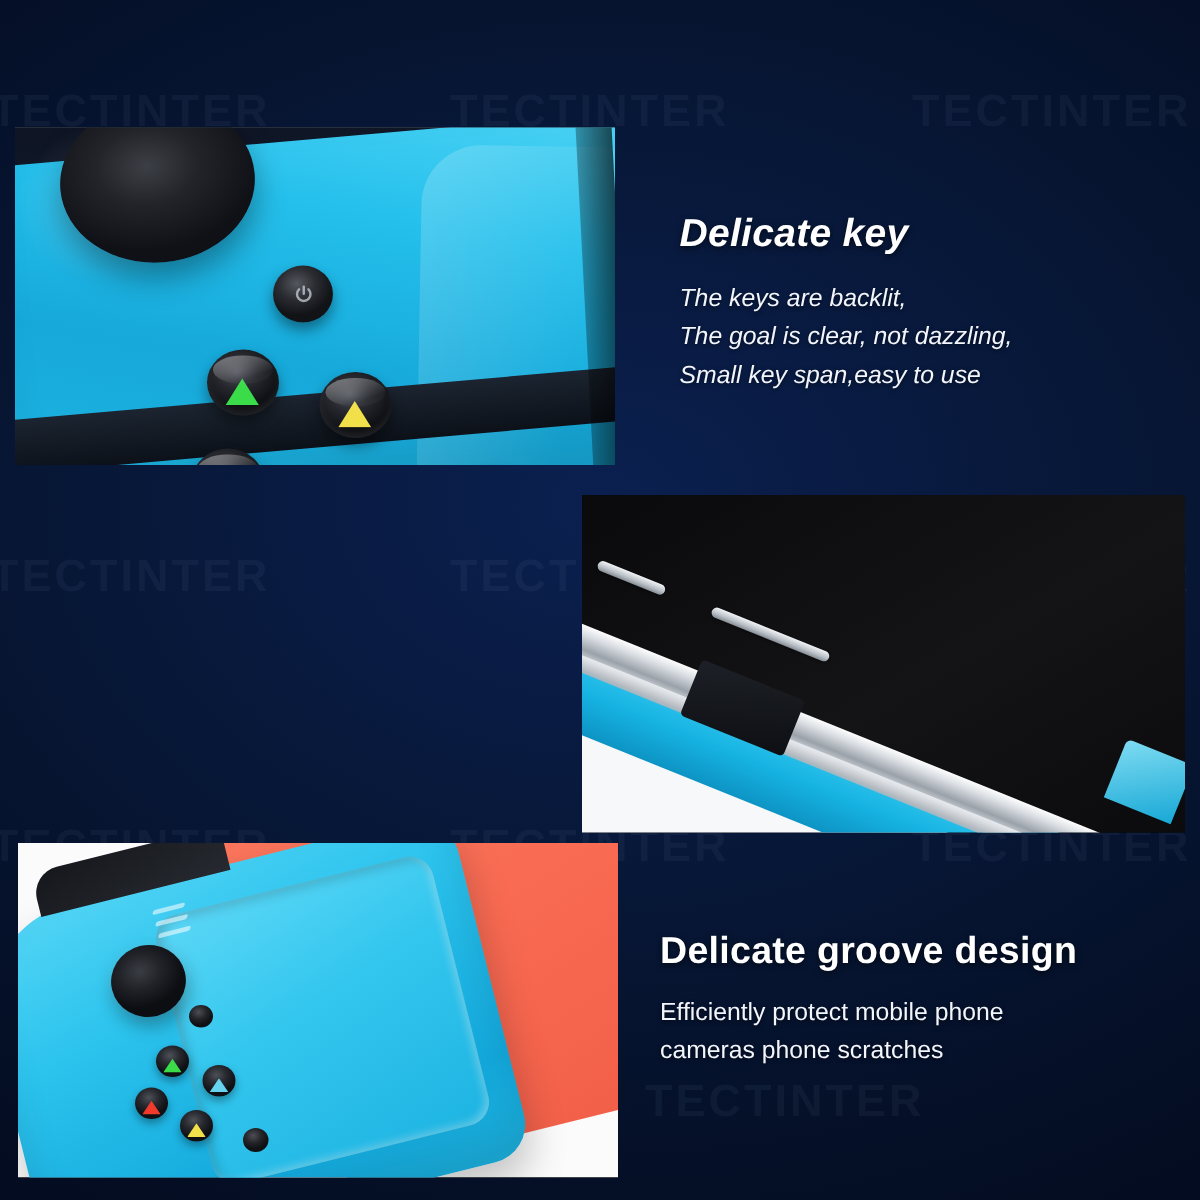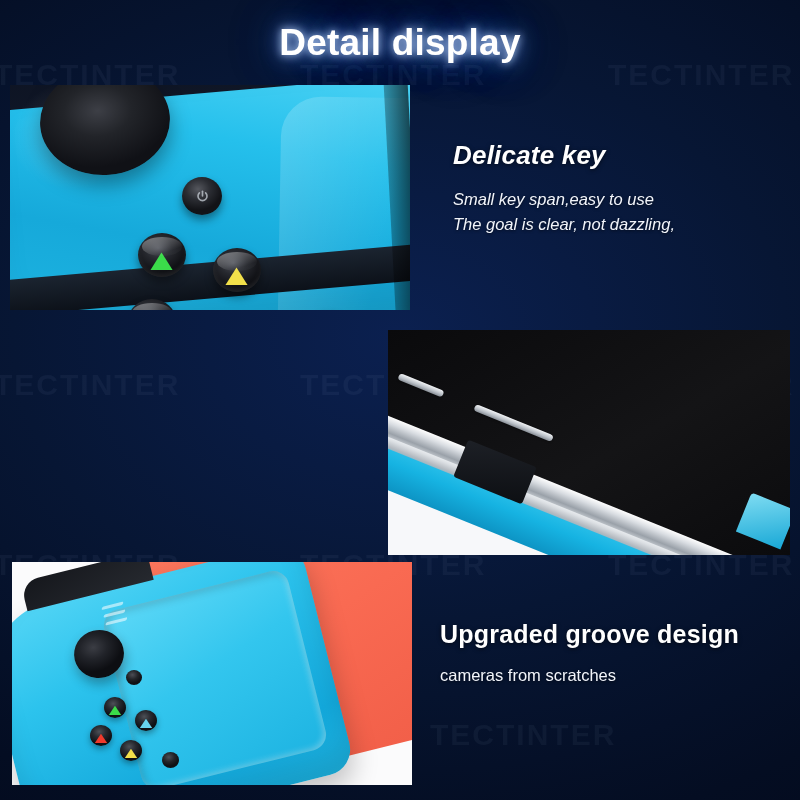--- a/index.html
+++ b/index.html
@@ -239,21 +239,20 @@
   <div class="wm" style="left:608px;top:58px;">TECTINTER</div>
   <div class="wm" style="left:-6px;top:368px;">TECTINTER</div>
   <div class="wm" style="left:300px;top:368px;">TECTINTER</div>
   <div class="wm" style="left:608px;top:368px;">TECTINTER</div>
   <div class="wm" style="left:-6px;top:548px;">TECTINTER</div>
   <div class="wm" style="left:300px;top:548px;">TECTINTER</div>
   <div class="wm" style="left:608px;top:548px;">TECTINTER</div>
   <div class="wm" style="left:430px;top:718px;">TECTINTER</div>
   <div class="wm" style="left:30px;top:718px;">TECTINTER</div>
 
-  <div class="title">Detail display</div>
 
   <div class="panel" id="panel1">
     <div class="inner">
       <div id="p1-bg"></div>
       <div id="p1-dark"></div>
       <div id="p1-body">
         <div id="p1-stickring"></div>
       </div>
       <div id="p1-edge"></div>
       <div id="p1-stick"></div>
@@ -273,22 +272,23 @@
         </div>
       <div class="abtn" id="bC"></div>
 
       <div id="p1-select">SEL</div>
       <div id="p1-rightedge"></div>
     </div>
   </div>
 
   <div class="block" id="txt1">
     <h2>Delicate key</h2>
+    <p>The keys are backlit,</p>
+    <p>The goal is clear, not dazzling,</p>
     <p>Small key span,easy to use</p>
-    <p>The goal is clear, not dazzling,</p>
   </div>
 
   <div class="panel" id="panel2">
     <div class="inner">
       <div id="p2-black"></div>
       <div id="p2-white"></div>
       <div id="p2-cyan"></div>
       <div id="p2-silver"></div>
       <div id="p2-silver2"></div>
       <div class="volbtn" id="vol1"></div>
@@ -324,17 +324,18 @@
           <i style="background:#ef3a2c"></i>
         </div>
       <div class="p3b" id="p3bD">
           <i style="background:#f2e04a"></i>
         </div>
       <div id="p3-sel"></div>
     </div>
   </div>
 
   <div class="block" id="txt3">
-    <h2>Upgraded groove design</h2>
-    <p>cameras from scratches</p>
+    <h2>Delicate groove design</h2>
+    <p>Efficiently protect mobile phone</p>
+    <p>cameras phone scratches</p>
   </div>
 
 </div>
 
 </body></html>

